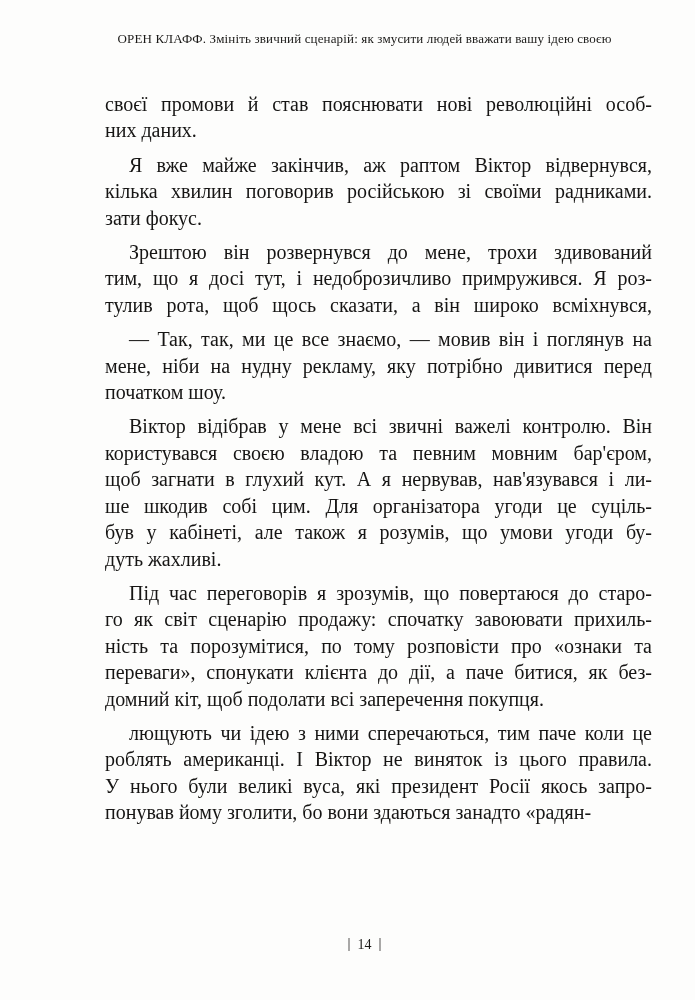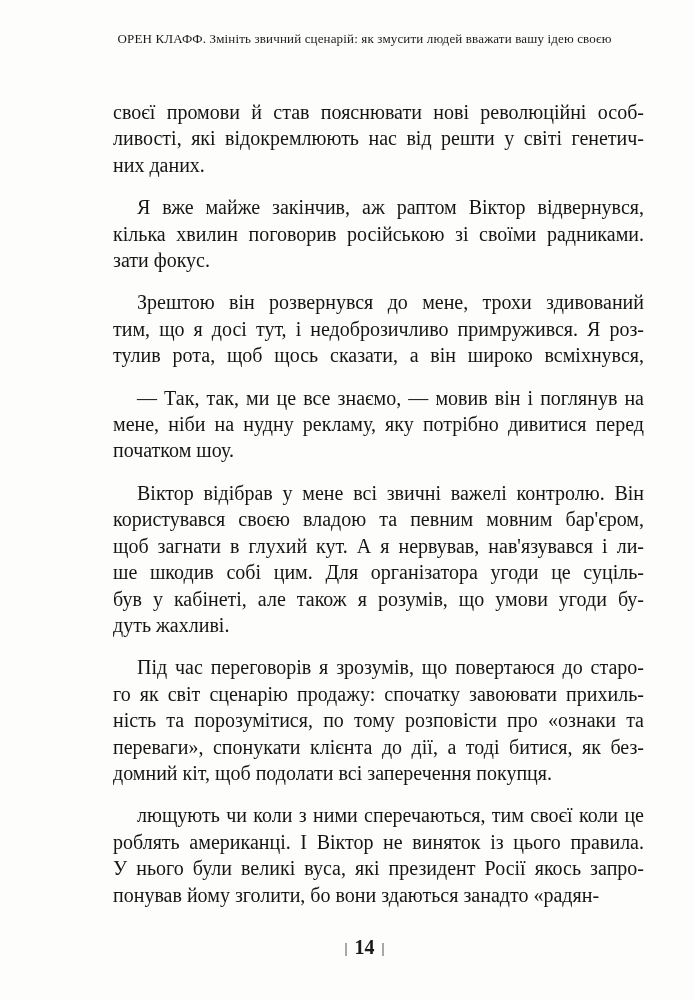--- a/index.html
+++ b/index.html
@@ -23,21 +23,21 @@
     letter-spacing: 0.15px;
     color: #1b1a18;
     white-space: nowrap;
   }
   .body-text {
     position: absolute;
     left: 97px;
     top: 83px;
     width: 563px;
   }
-  .para { margin: 16px; padding: 0; }
+  .para { margin: 8px; padding: 0; }
   .line {
     font-size: 20px;
     line-height: 26.4px;
     text-align: justify;
     text-align-last: justify;
     -moz-text-align-last: justify;
     white-space: normal;
   }
   .line.last {
     text-align-last: left;
@@ -48,32 +48,31 @@
   .page-footer {
     position: absolute;
     top: 936px;
     left: 0;
     width: 100%;
     text-align: center;
     font-size: 15px;
     color: #1b1a18;
   }
   .folio-bar { font-weight: 400; position: relative; top: -1px; }
-  .page-number { font-weight: bold; font-size: 20px; margin: 13px 7px; }
+  .page-number { font-weight: normal; font-size: 14px; margin: 13px 7px; }
 </style>
 </head>
 <body>
 
 <div class="page">
   <div class="running-header">ОРЕН КЛАФФ. Змініть звичний сценарій: як змусити людей вважати вашу ідею своєю</div>
 
   <div class="body-text">
       <div class="para">
         <div class="line">своєї промови й став пояснювати нові революційні особ-</div>
-        <div class="line">ливості, які відокремлюють нас від решти у світі генетич-</div>
         <div class="line last">них даних.</div>
       </div>
       <div class="para indent">
         <div class="line">Я вже майже закінчив, аж раптом Віктор відвернувся,</div>
         <div class="line">кілька хвилин поговорив російською зі своїми радниками.</div>
         <div class="line last">зати фокус.</div>
       </div>
       <div class="para indent">
         <div class="line">Зрештою він розвернувся до мене, трохи здивований</div>
         <div class="line">тим, що я досі тут, і недоброзичливо примружився. Я роз-</div>
@@ -89,25 +88,25 @@
         <div class="line">користувався своєю владою та певним мовним бар'єром,</div>
         <div class="line">щоб загнати в глухий кут. А я нервував, нав'язувався і ли-</div>
         <div class="line">ше шкодив собі цим. Для організатора угоди це суціль-</div>
         <div class="line">був у кабінеті, але також я розумів, що умови угоди бу-</div>
         <div class="line last">дуть жахливі.</div>
       </div>
       <div class="para indent">
         <div class="line">Під час переговорів я зрозумів, що повертаюся до старо-</div>
         <div class="line">го як світ сценарію продажу: спочатку завоювати прихиль-</div>
         <div class="line">ність та порозумітися, по тому розповісти про «ознаки та</div>
-        <div class="line">переваги», спонукати клієнта до дії, а тоді битися, як без-</div>
+        <div class="line">переваги», спонукати клієнта до дії, а паче битися, як без-</div>
         <div class="line last">домний кіт, щоб подолати всі заперечення покупця.</div>
       </div>
       <div class="para indent">
-        <div class="line">лющують чи коли з ними сперечаються, тим своєї коли це</div>
+        <div class="line">лющують чи ідею з ними сперечаються, тим паче коли це</div>
         <div class="line">роблять американці. І Віктор не виняток із цього правила.</div>
         <div class="line">У нього були великі вуса, які президент Росії якось запро-</div>
         <div class="line last">понував йому зголити, бо вони здаються занадто «радян-</div>
       </div>
     </div>
 
   <div class="page-footer">
     <span class="folio-bar">|</span><span class="page-number">14</span><span class="folio-bar">|</span>
   </div>
 </div>

